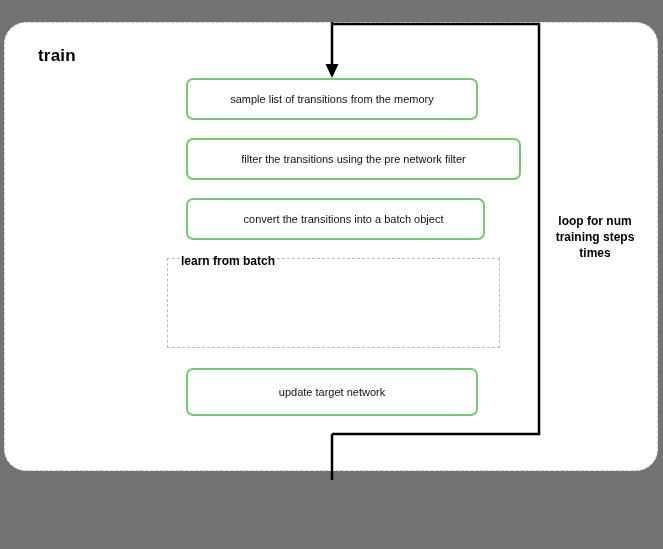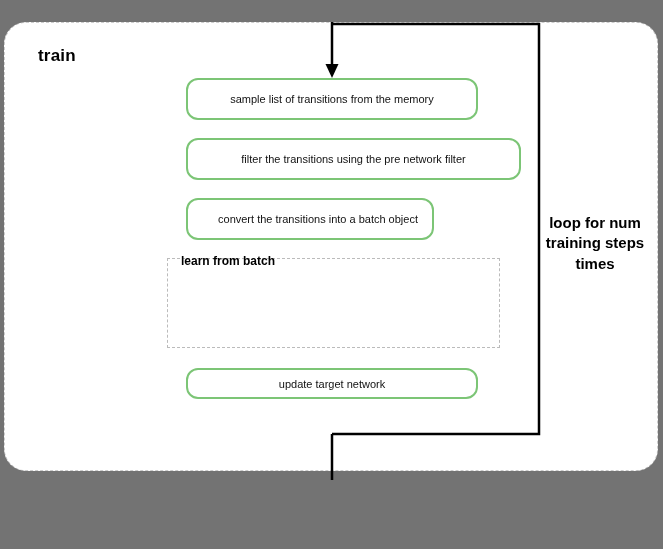--- a/index.html
+++ b/index.html
@@ -38,33 +38,33 @@
     font-size: 17px;
     font-weight: bold;
     color: #000000;
     letter-spacing: 0.2px;
   }
   
   .step-box {
     position: absolute;
     background: #ffffff;
     border: 2px solid #7cc576;
-    border-radius: 12px;
+    border-radius: 7px;
     box-sizing: border-box;
     display: flex;
     align-items: center;
     justify-content: center;
     font-size: 11px;
     color: #111111;
     text-align: center;
   }
   .step-1 { left: 186px; top: 78px;  width: 292px; height: 42px; }
   .step-2 { left: 186px; top: 138px; width: 335px; height: 42px; }
-  .step-3 { left: 186px; top: 198px; width: 248px; height: 42px; padding-left: 16px; }
-  .step-4 { left: 186px; top: 368px; width: 292px; height: 31px; }
+  .step-3 { left: 186px; top: 198px; width: 299px; height: 42px; padding-left: 16px; }
+  .step-4 { left: 186px; top: 368px; width: 292px; height: 48px; }
 
   
   .subproc {
     position: absolute;
     left: 167px;
     top: 258px;
     width: 333px;
     height: 90px;
     background: #ffffff;
     border: 1px dashed #bbbbbb;
@@ -80,21 +80,21 @@
     color: #000000;
     line-height: 1.45;
   }
 
   
   .loop-label {
     position: absolute;
     left: 545px;
     top: 213px;
     width: 100px;
-    font-size: 15px;
+    font-size: 12px;
     font-weight: bold;
     color: #000000;
     text-align: center;
     line-height: 1.35;
   }
 
   svg.lines {
     position: absolute;
     left: 0;
     top: 0;

